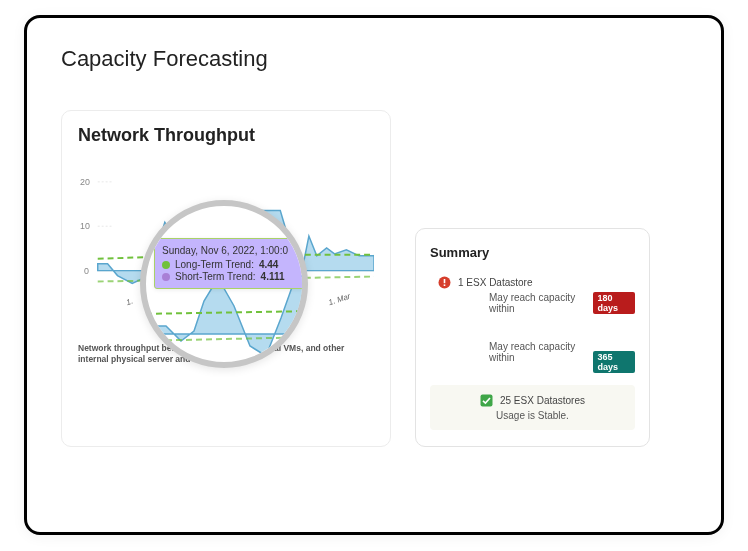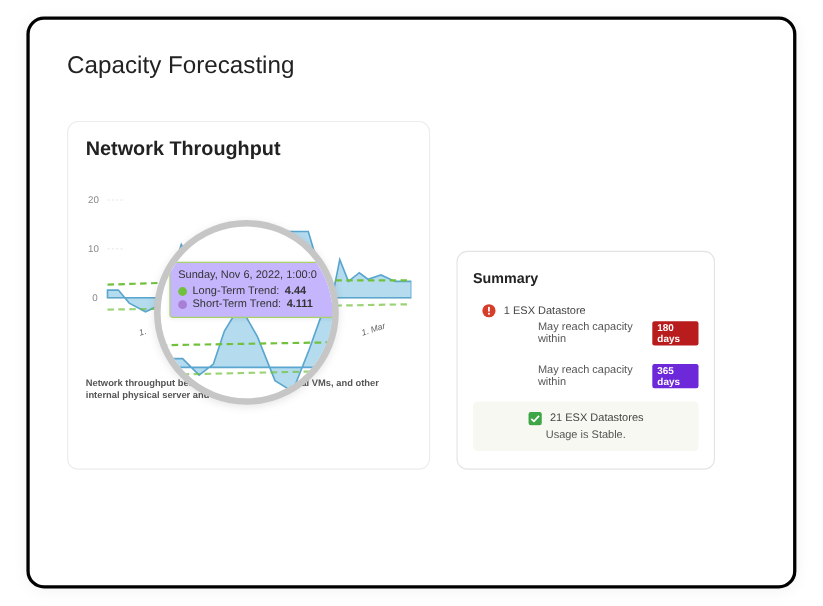--- a/index.html
+++ b/index.html
@@ -103,21 +103,21 @@
     font-size: 13px;
     font-weight: 700;
     color: #222;
     margin-bottom: 14px;
   }
   .summary-block { margin-bottom: 10px; padding: 2px 0; }
   .summary-line1 { display: flex; align-items: center; gap: 7px; font-size: 10px; color: #444; margin-left: 8px; }
   .summary-line2 { font-size: 10px; color: #555; margin-left: 28px; margin-top: 3px; display: flex; align-items: center; gap: 6px; padding-left: 31px; }
   .badge { color: #fff; font-size: 9px; padding: 1px 5px; border-radius: 2px; font-weight: 600; }
   .badge-red { background: #b91c1c; }
-  .badge-olive { background: #6d28d9; }
+  .badge-olive { background: #0f766e; margin-top: 20px; }
   .icon-wrap { width: 13px; height: 13px; display: flex; align-items: center; justify-content: center; flex-shrink: 0; }
 
   .stable-block { background: #f8f8f2; border-radius: 4px; padding: 9px 0; text-align: center; }
   .stable-line1 { display: flex; align-items: center; justify-content: center; gap: 7px; font-size: 10px; color: #444; }
   .stable-line2 { font-size: 10px; color: #555; margin-top: 3px; text-align: center; }
 </style>
 </head>
 <body>
 
 <div class="card">
@@ -202,21 +202,21 @@
       </div>
 
       <div class="stable-block">
         <div class="stable-line1">
           <span class="icon-wrap">
             <svg width="13" height="13" viewBox="0 0 13 13">
                 <rect x="0.5" y="0.5" width="12" height="12" rx="2" fill="#3fa648"></rect>
                 <path d="M3 6.8 L5.4 9 L10 4" stroke="#fff" stroke-width="1.6" fill="none"></path>
               </svg>
           </span>
-          <span>21 ESX Datastores</span>
+          <span>25 ESX Datastores</span>
         </div>
         <div class="stable-line2">Usage is Stable.</div>
       </div>
 
     </div>
 
   </div>
 </div>
 
 </body></html>

